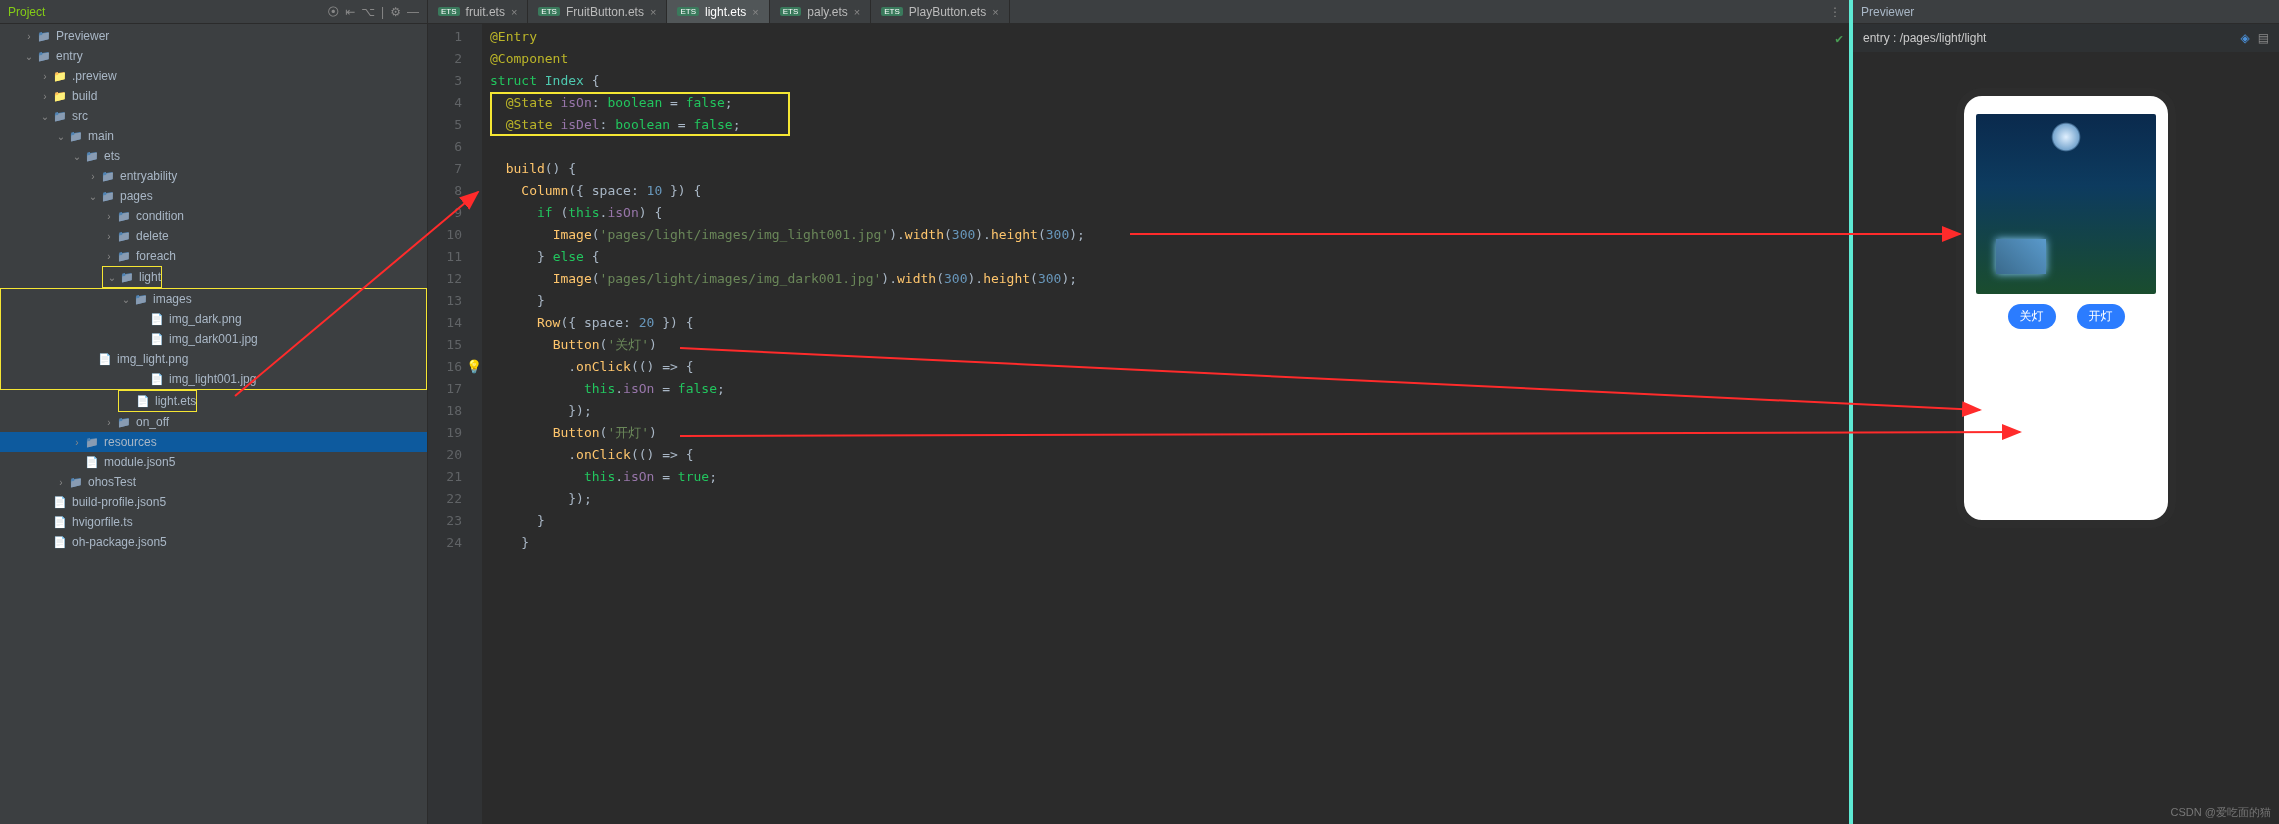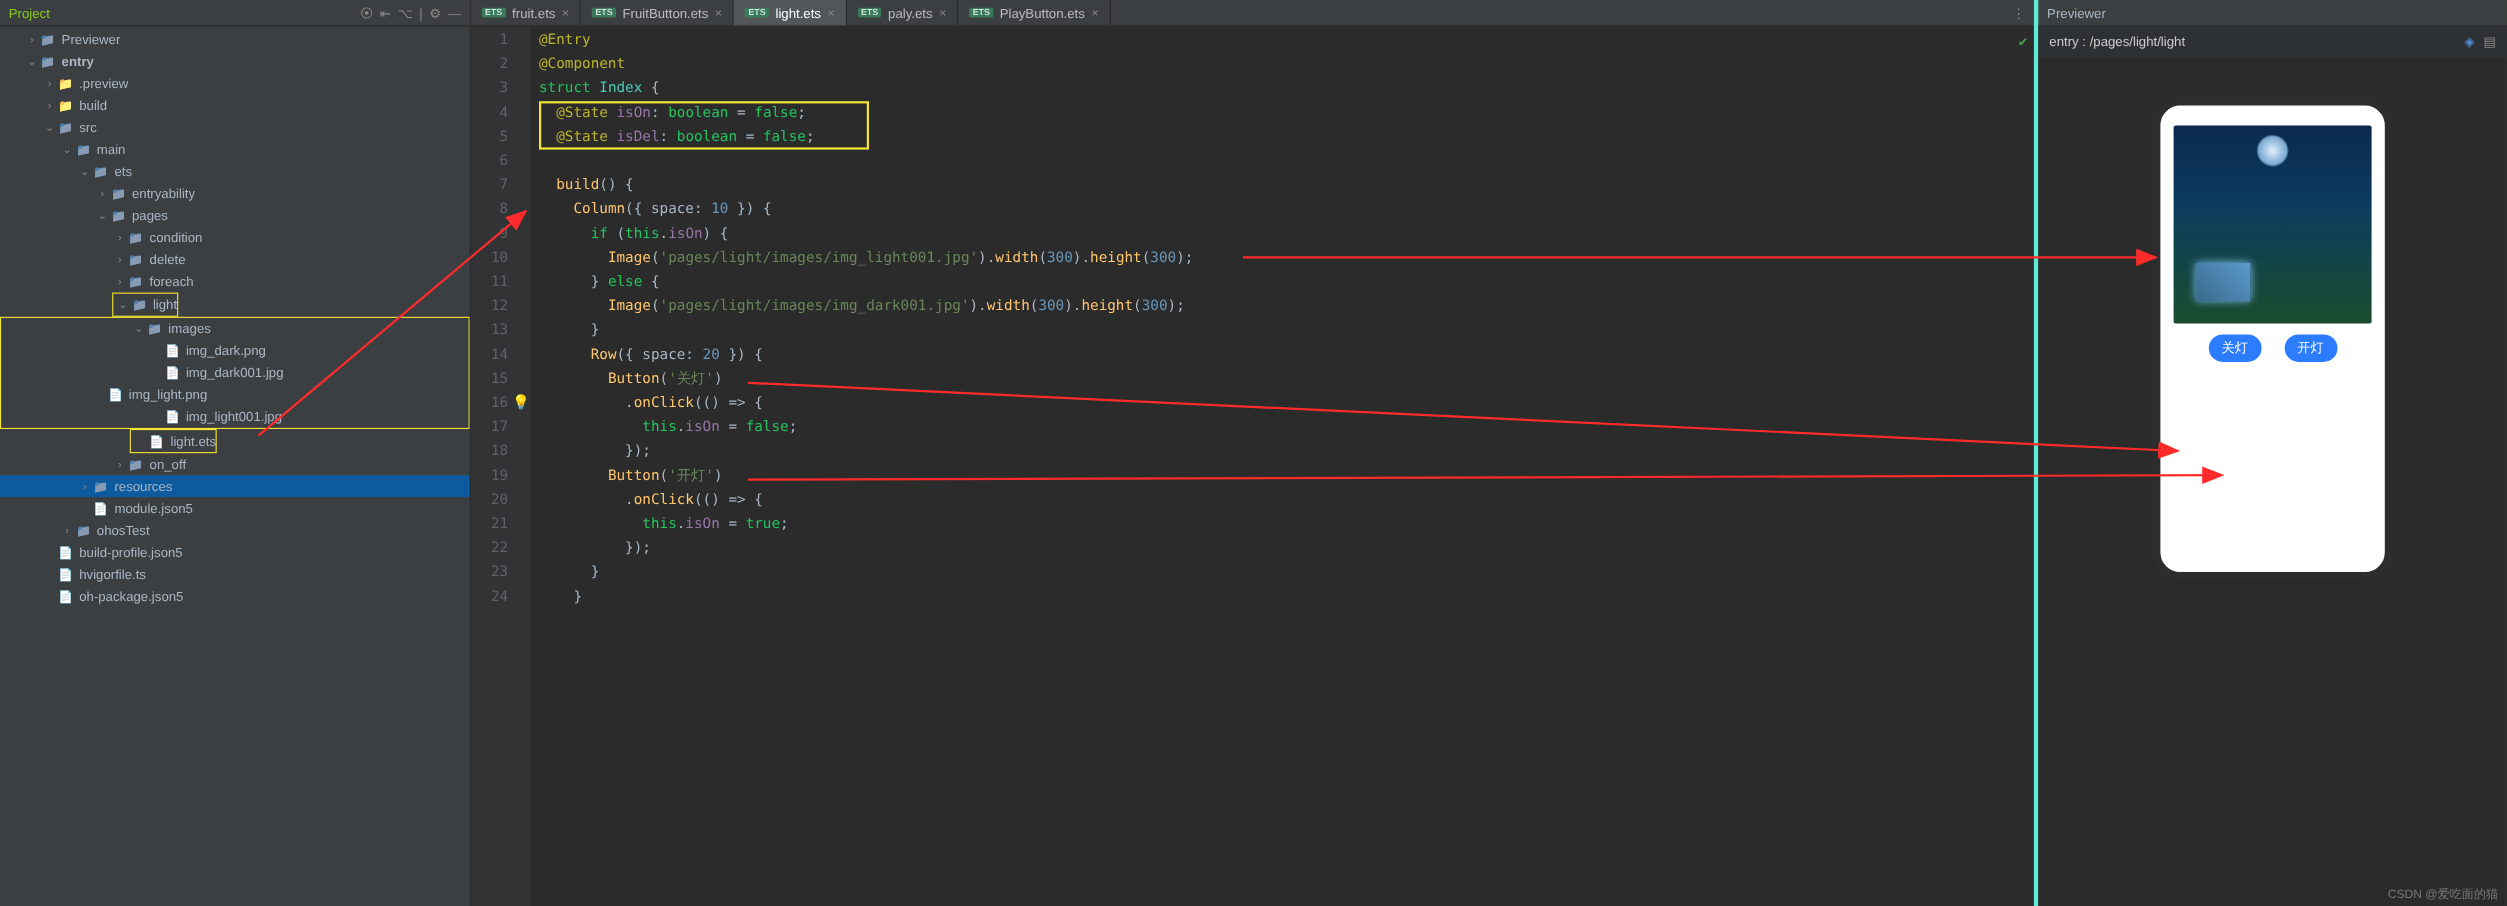--- a/index.html
+++ b/index.html
@@ -81,21 +81,21 @@
         <span>—</span>
       </span>
     </div>
     <div class="tree" id="tree"><div class="tree-row" style="padding-left: 22px;">
           <span class="arrow">›</span>
           <span class="tree-icon folder-icon"></span>
           <span>Previewer</span>
         </div><div class="tree-row" style="padding-left: 22px;">
           <span class="arrow">⌄</span>
           <span class="tree-icon folder-icon"></span>
-          <span style="font-weight: bold;">entry</span>
+          <span style="font-weight: normal;">entry</span>
         </div><div class="tree-row" style="padding-left: 38px;">
           <span class="arrow">›</span>
           <span class="tree-icon folder-orange"></span>
           <span>.preview</span>
         </div><div class="tree-row" style="padding-left: 38px;">
           <span class="arrow">›</span>
           <span class="tree-icon folder-orange"></span>
           <span>build</span>
         </div><div class="tree-row" style="padding-left: 38px;">
           <span class="arrow">⌄</span>

